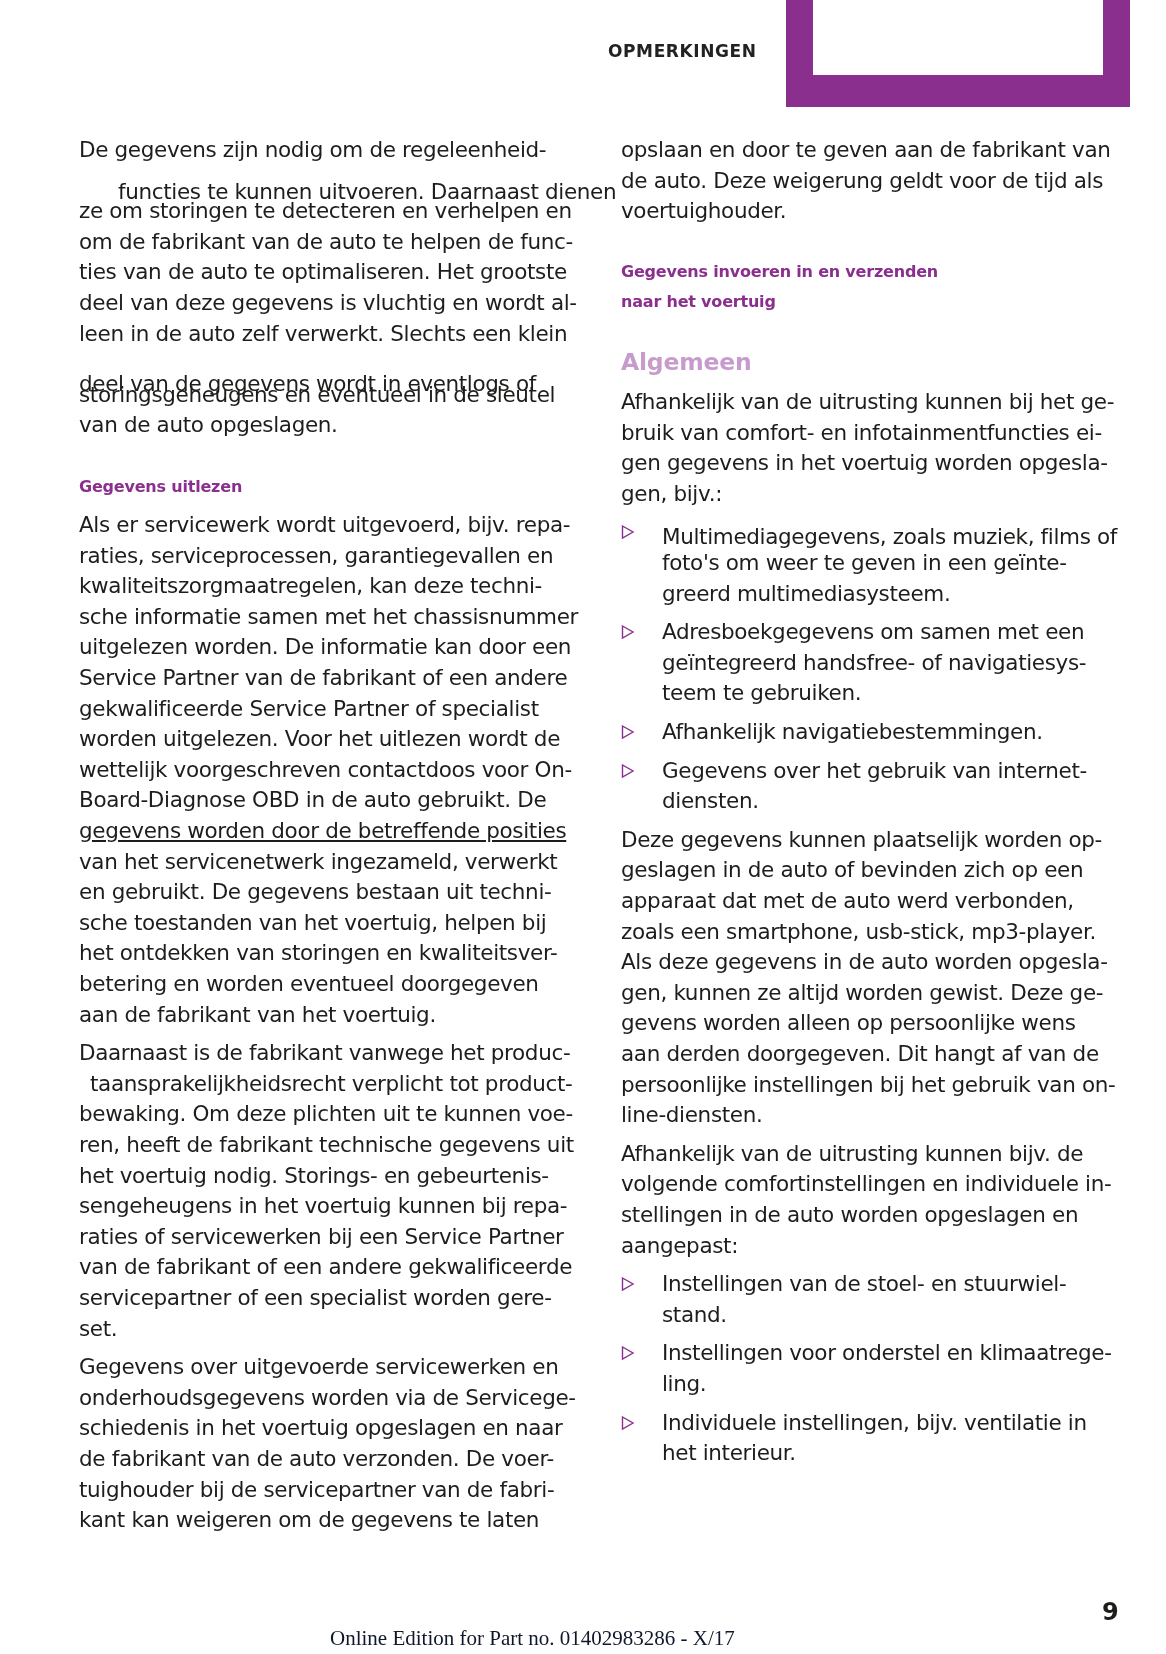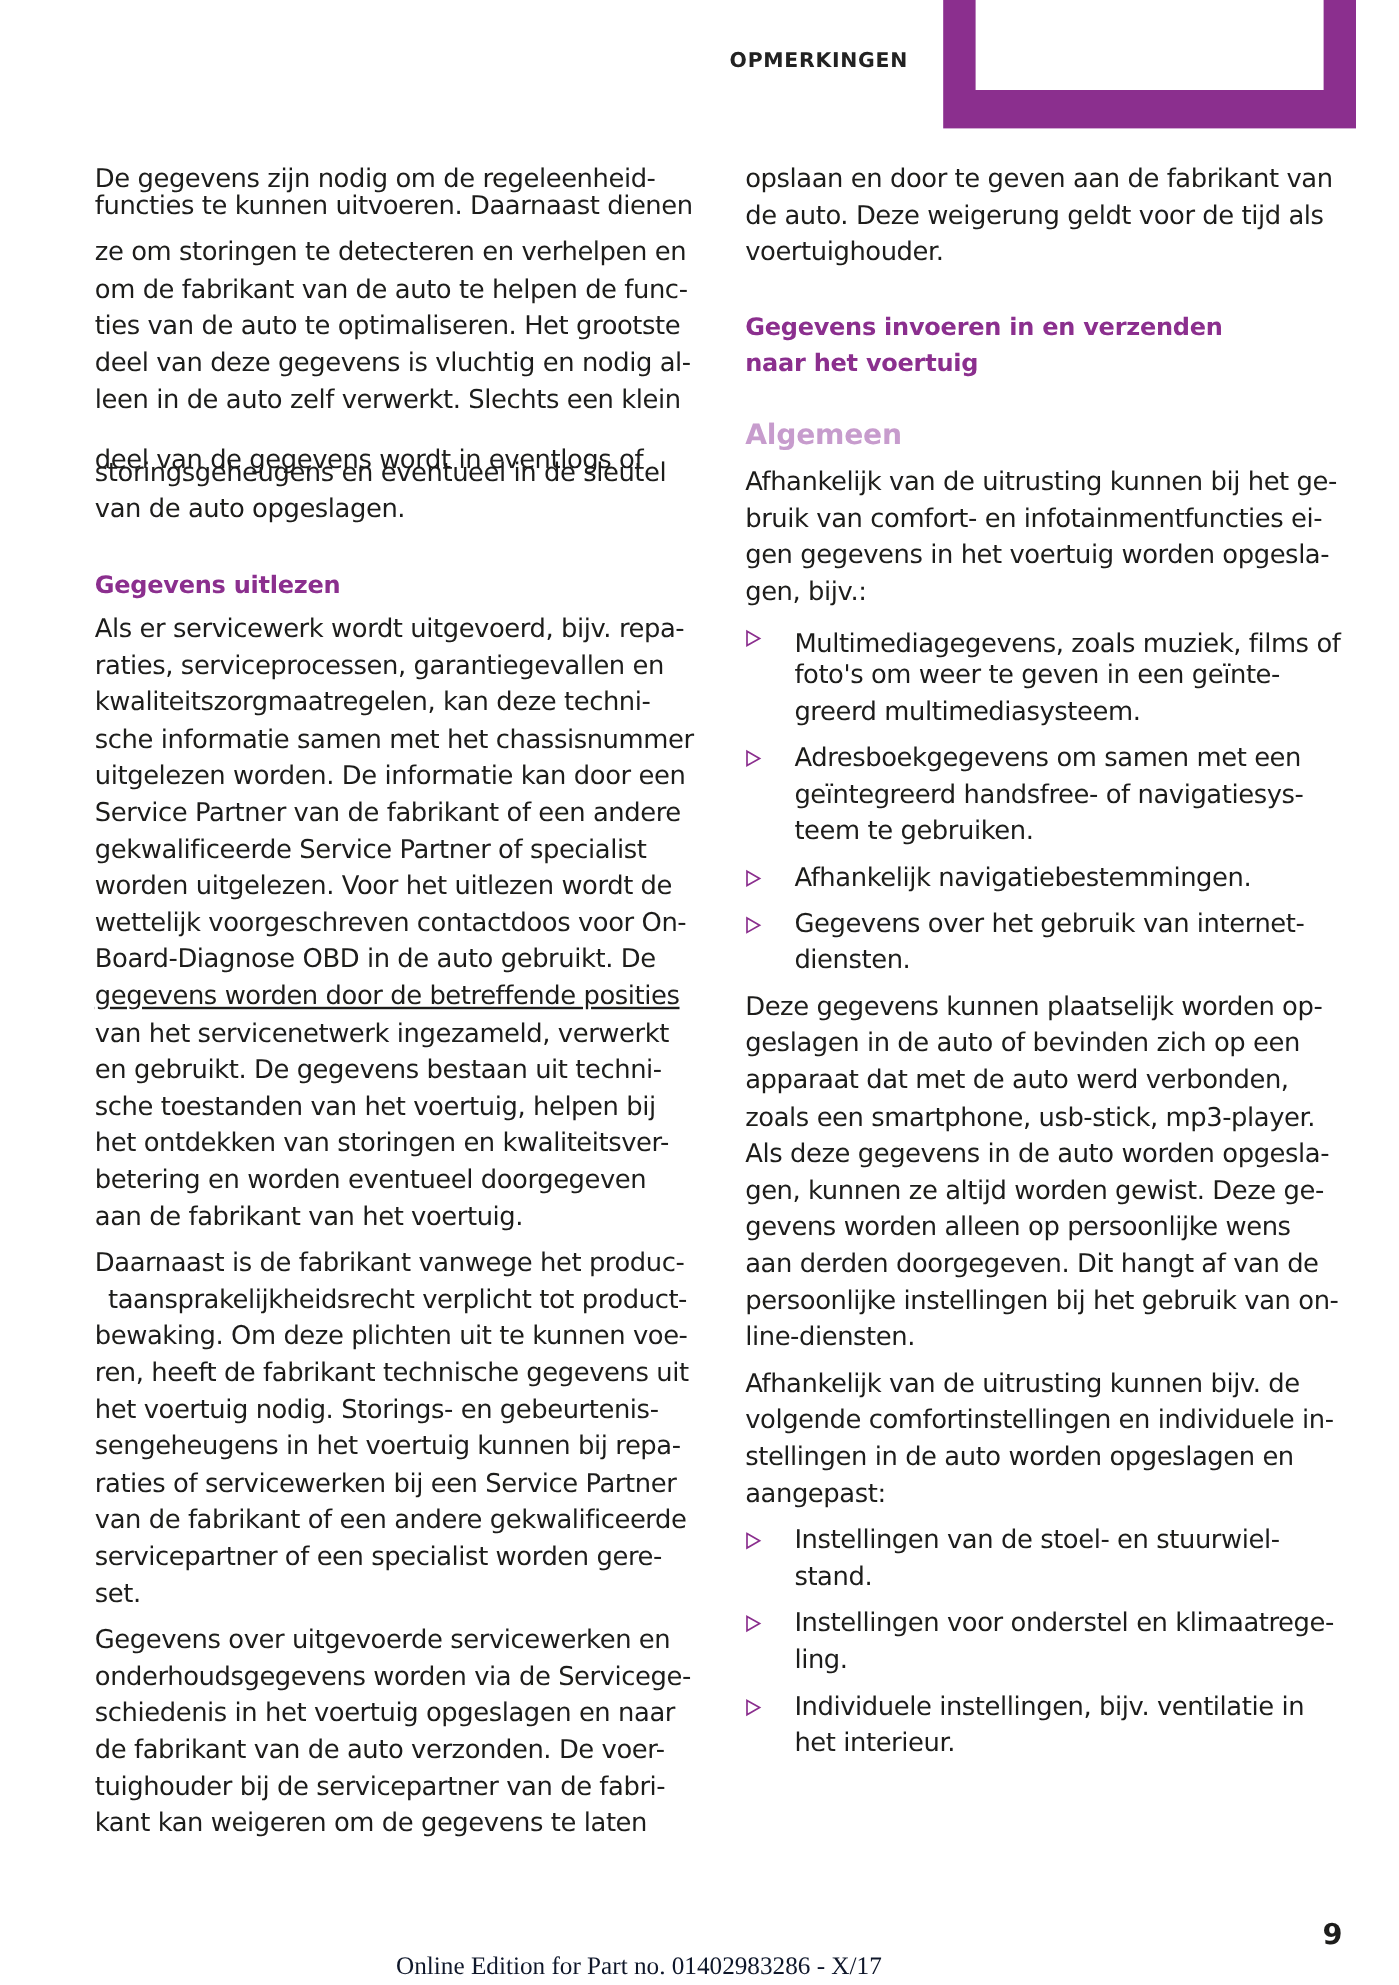--- a/index.html
+++ b/index.html
@@ -8,21 +8,21 @@
   .page-tab { position: absolute; left: 786px; top: 0; width: 344px; height: 107px;
               background: #8b2f8e; }
   .page-tab-inner { position: absolute; left: 27px; top: 0; width: 290px; height: 75px; background: #ffffff; }
   .section-label { position: absolute; left: 608px; top: 40px; font-size: 17px; font-weight: bold;
                    letter-spacing: 0.6px; color: #222; line-height: 22px; }
   .col { position: absolute; top: 0; }
   .col-left { left: 79px; width: 510px; }
   .col-right { left: 621px; width: 520px; }
   .ln { position: absolute; left: 0; white-space: nowrap; font-size: 21.5px; line-height: 30px;
         height: 30px; transform: translateY(-15px); letter-spacing: -0.35px; }
-  .h2 { position: absolute; left: 0; white-space: nowrap; font-size: 20px; font-weight: bold;
+  .h2 { position: absolute; left: 0; white-space: nowrap; font-size: 16px; font-weight: bold;
         color: #8b2f8e; line-height: 30px; transform: translateY(-15px); letter-spacing: -0.2px; }
   .h3 { position: absolute; left: 0; white-space: nowrap; font-size: 23.5px; font-weight: bold;
         color: #c79ccd; line-height: 30px; transform: translateY(-15px); letter-spacing: -0.2px; }
   .bullet { position: absolute; left: 0; width: 16px; height: 16px; transform: translateY(-8px); }
   .bullet svg { display: block; }
   .bl { left: 41px; }
   .footer-text { position: absolute; left: 330px; top: 1625px; font-size: 21px; line-height: 26px;
                  color: #0f172a; white-space: nowrap; font-family: Liberation Serif, serif; }
   .page-number { position: absolute; left: 1102px; top: 1598px; font-size: 24px; font-weight: bold;
                  color: #1d1d1b; line-height: 28px; }
@@ -30,25 +30,25 @@
 </head>
 <body>
 
 <div class="page-tab">
   <div class="page-tab-inner"></div>
 </div>
 <div class="section-label">OPMERKINGEN</div>
 
 <div class="col col-left" id="colL">
     <div class="ln" style="top: 150px;">De gegevens zijn nodig om de regeleenheid-</div>
-    <div class="ln" style="top: 172px;">functies te kunnen uitvoeren. Daarnaast dienen</div>
+    <div class="ln" style="top: 192px; margin-left: 39px;">functies te kunnen uitvoeren. Daarnaast dienen</div>
     <div class="ln" style="top: 211.2px;">ze om storingen te detecteren en verhelpen en</div>
     <div class="ln" style="top: 241.8px;">om de fabrikant van de auto te helpen de func-</div>
     <div class="ln" style="top: 272.4px;">ties van de auto te optimaliseren. Het grootste</div>
-    <div class="ln" style="top: 303px;">deel van deze gegevens is vluchtig en nodig al-</div>
+    <div class="ln" style="top: 303px;">deel van deze gegevens is vluchtig en wordt al-</div>
     <div class="ln" style="top: 333.6px;">leen in de auto zelf verwerkt. Slechts een klein</div>
     <div class="ln" style="top: 384px;">deel van de gegevens wordt in eventlogs of</div>
     <div class="ln" style="top: 394.8px;">storingsgeheugens en eventueel in de sleutel</div>
     <div class="ln" style="top: 425.4px;">van de auto opgeslagen.</div>
     <div class="h2" style="top: 487px;">Gegevens uitlezen</div>
     <div class="ln" style="top: 525px;">Als er servicewerk wordt uitgevoerd, bijv. repa-</div>
     <div class="ln" style="top: 555.6px;">raties, serviceprocessen, garantiegevallen en</div>
     <div class="ln" style="top: 586.2px;">kwaliteitszorgmaatregelen, kan deze techni-</div>
     <div class="ln" style="top: 616.8px;">sche informatie samen met het chassisnummer</div>
     <div class="ln" style="top: 647.4px;">uitgelezen worden. De informatie kan door een</div>

